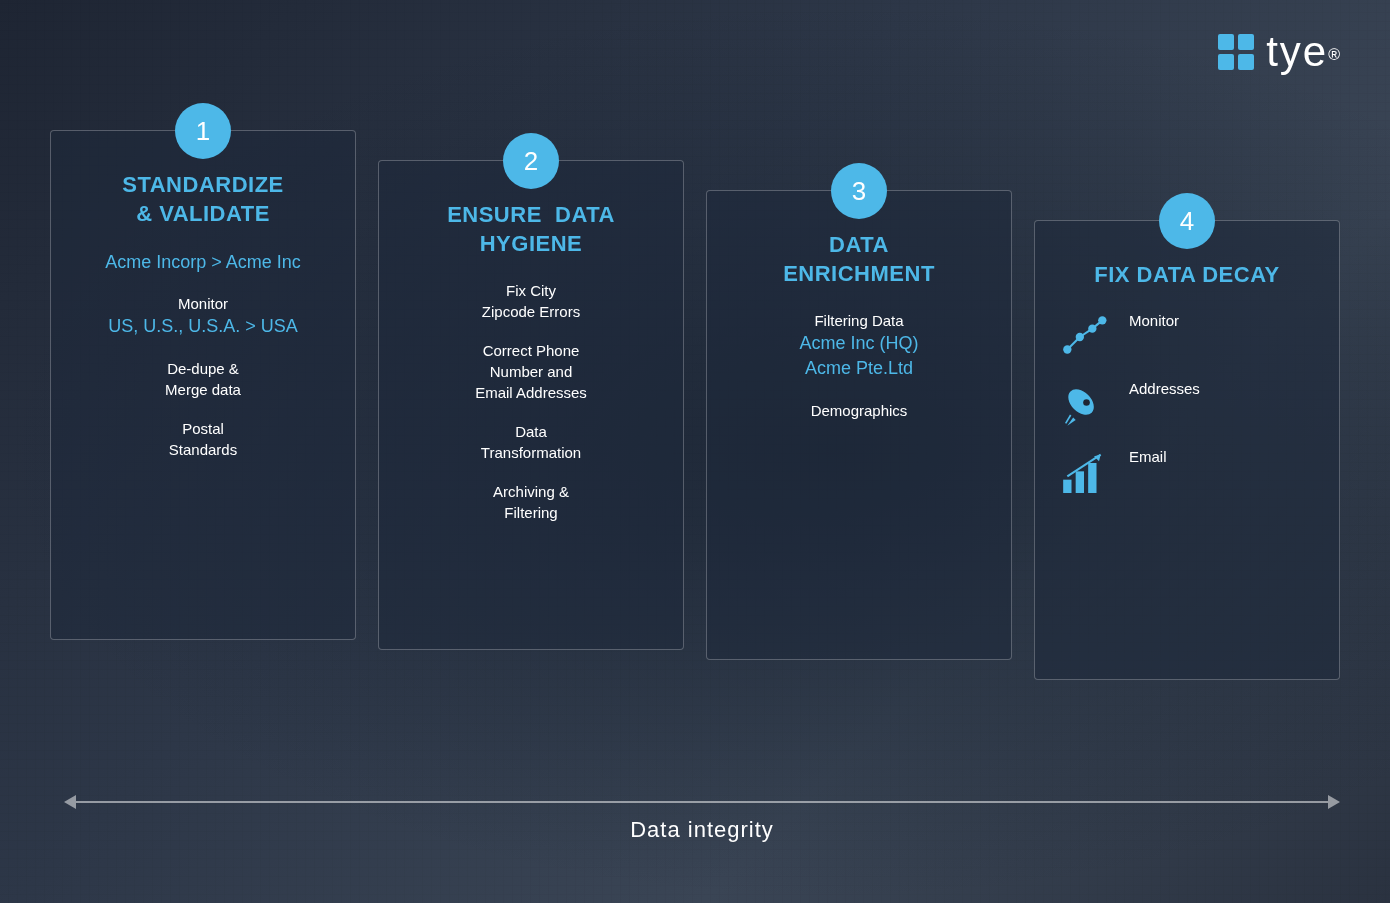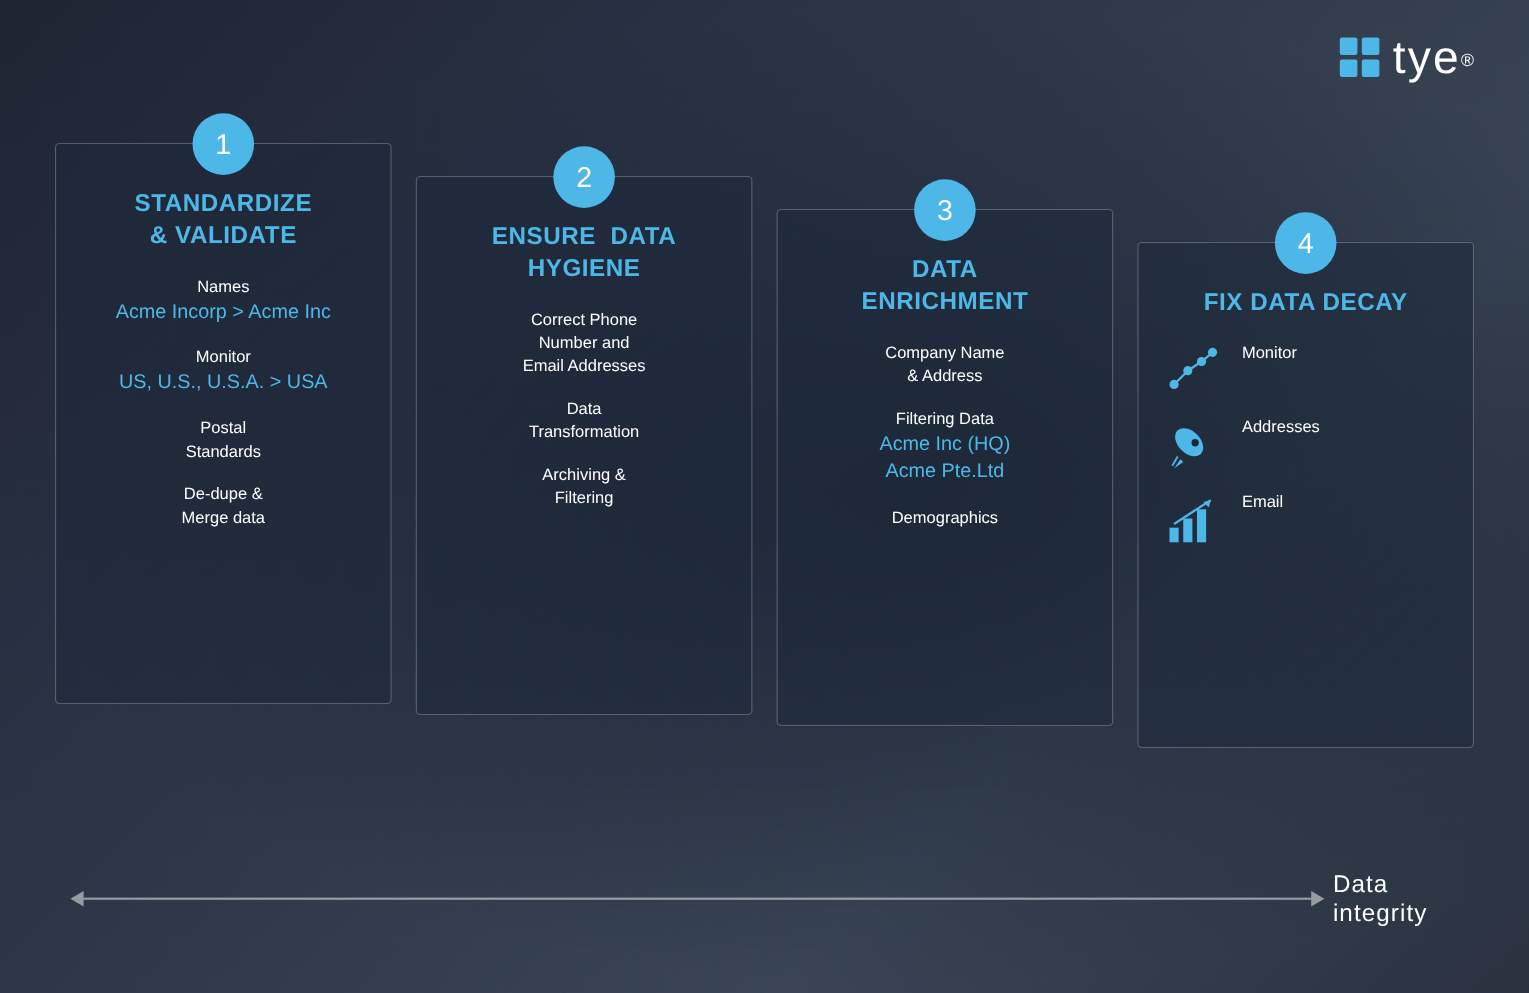--- a/index.html
+++ b/index.html
@@ -151,20 +151,21 @@
       fill: #4db8e8;
     }
 
     
     .bottom-section {
       position: absolute;
       bottom: 60px;
       left: 64px;
       right: 50px;
       display: flex;
+      flex-direction: column;
       align-items: center;
       gap: 8px;
     }
 
     .arrow-line {
       width: 100%;
       display: flex;
       align-items: center;
       gap: 0;
     }
@@ -224,63 +225,62 @@
     </div>
   </div>
 
   <div class="cards-container">
 
     <div class="step-card card-1">
       <div class="step-number">1</div>
       <div class="step-title">STANDARDIZE<br>&amp; VALIDATE</div>
 
       <div class="step-item">
-        <div class="step-item-label">Names</div>
         <div class="step-item-sub">Acme Incorp &gt; Acme Inc</div>
       </div>
 
       <div class="step-item">
         <div class="step-item-label">Monitor</div>
         <div class="step-item-sub">US, U.S., U.S.A. &gt; USA</div>
       </div>
 
       <div class="step-item">
+        <div class="step-item-label">De-dupe &amp;<br>Merge data</div>
+      </div>
+
+      <div class="step-item">
         <div class="step-item-label">Postal<br>Standards</div>
-      </div>
-
-      <div class="step-item">
-        <div class="step-item-label">De-dupe &amp;<br>Merge data</div>
       </div>
     </div>
 
     <div class="step-card card-2">
       <div class="step-number">2</div>
       <div class="step-title">ENSURE&nbsp;&nbsp;DATA<br>HYGIENE</div>
 
+      <div class="step-item">
+        <div class="step-item-label">Fix City<br>Zipcode Errors</div>
+      </div>
 
       <div class="step-item">
         <div class="step-item-label">Correct Phone<br>Number and<br>Email Addresses</div>
       </div>
 
       <div class="step-item">
         <div class="step-item-label">Data<br>Transformation</div>
       </div>
 
       <div class="step-item">
         <div class="step-item-label">Archiving &amp;<br>Filtering</div>
       </div>
     </div>
 
     <div class="step-card card-3">
       <div class="step-number">3</div>
       <div class="step-title">DATA<br>ENRICHMENT</div>
 
-      <div class="step-item">
-        <div class="step-item-label">Company Name<br>&amp; Address</div>
-      </div>
 
       <div class="step-item">
         <div class="step-item-label">Filtering Data</div>
         <div class="step-item-sub">Acme Inc (HQ)<br>Acme Pte.Ltd</div>
       </div>
 
       <div class="step-item">
         <div class="step-item-label">Demographics</div>
       </div>
     </div>

